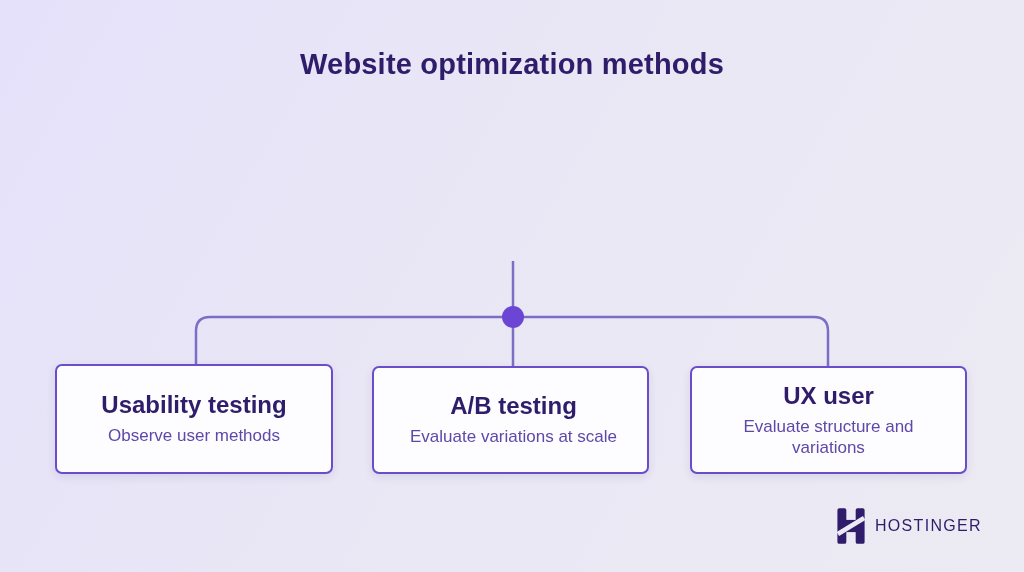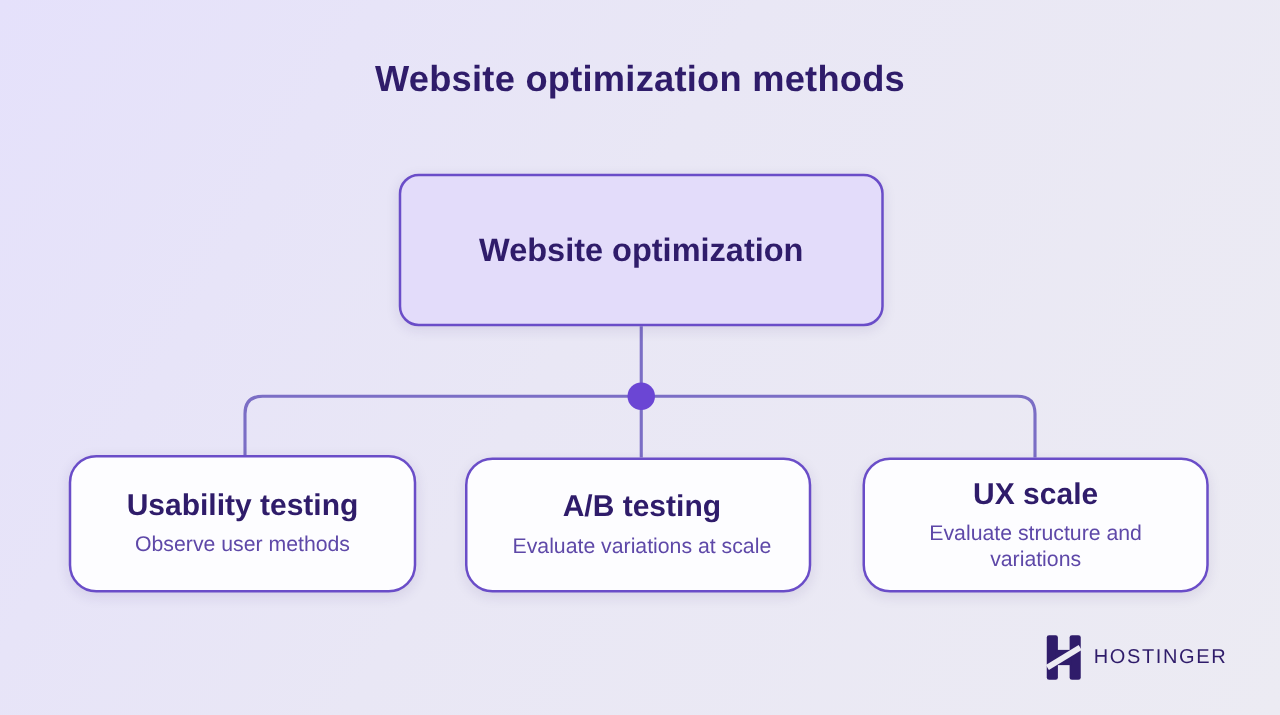--- a/index.html
+++ b/index.html
@@ -57,21 +57,21 @@
 
   .node.root .node-label {
     font-size: 26px;
     font-weight: 700;
     color: #2f1c6a;
   }
 
   .node.child {
     width: 278px;
     height: 110px;
-    border-radius: 22px;
+    border-radius: 7px;
     background: #fdfdff;
     padding: 8px 14px;
   }
 
   .node.child .node-title {
     font-size: 24px;
     font-weight: 700;
     color: #2f1c6a;
     line-height: 1.2;
   }
@@ -121,36 +121,33 @@
 
     <path d="M513 261 V 366" fill="none" stroke-width="2.5" stroke="#7b6ec5"></path>
 
     <path d="M196 364 V 331 Q 196 317 210 317 H 513" fill="none" stroke-width="2.5" stroke="#7b6ec5"></path>
 
     <path d="M828 366 V 331 Q 828 317 814 317 H 513" fill="none" stroke-width="2.5" stroke="#7b6ec5"></path>
 
     <circle cx="513" cy="317" r="11" fill="#6b46d4"></circle>
   </svg>
 
-  <div class="node root">
-    <span class="node-label">Website optimization</span>
-  </div>
 
   <div class="node child c1">
     <div class="node-title">Usability testing</div>
     <div class="node-subtitle">Observe user methods</div>
   </div>
 
   <div class="node child c2">
     <div class="node-title">A/B testing</div>
     <div class="node-subtitle">Evaluate variations at scale</div>
   </div>
 
   <div class="node child c3">
-    <div class="node-title">UX scale</div>
+    <div class="node-title">UX user</div>
     <div class="node-subtitle">Evaluate structure and variations</div>
   </div>
 
   <div class="brand">
     <svg class="h-mark" viewBox="0 0 32 40" aria-hidden="true">
       <g fill="#2f1c6a">
         <rect x="1.5" y="1" width="9.5" height="38" rx="2"></rect>
         <rect x="21" y="1" width="9.5" height="38" rx="2"></rect>
         <rect x="9" y="13.5" width="14" height="13"></rect>
       </g>

